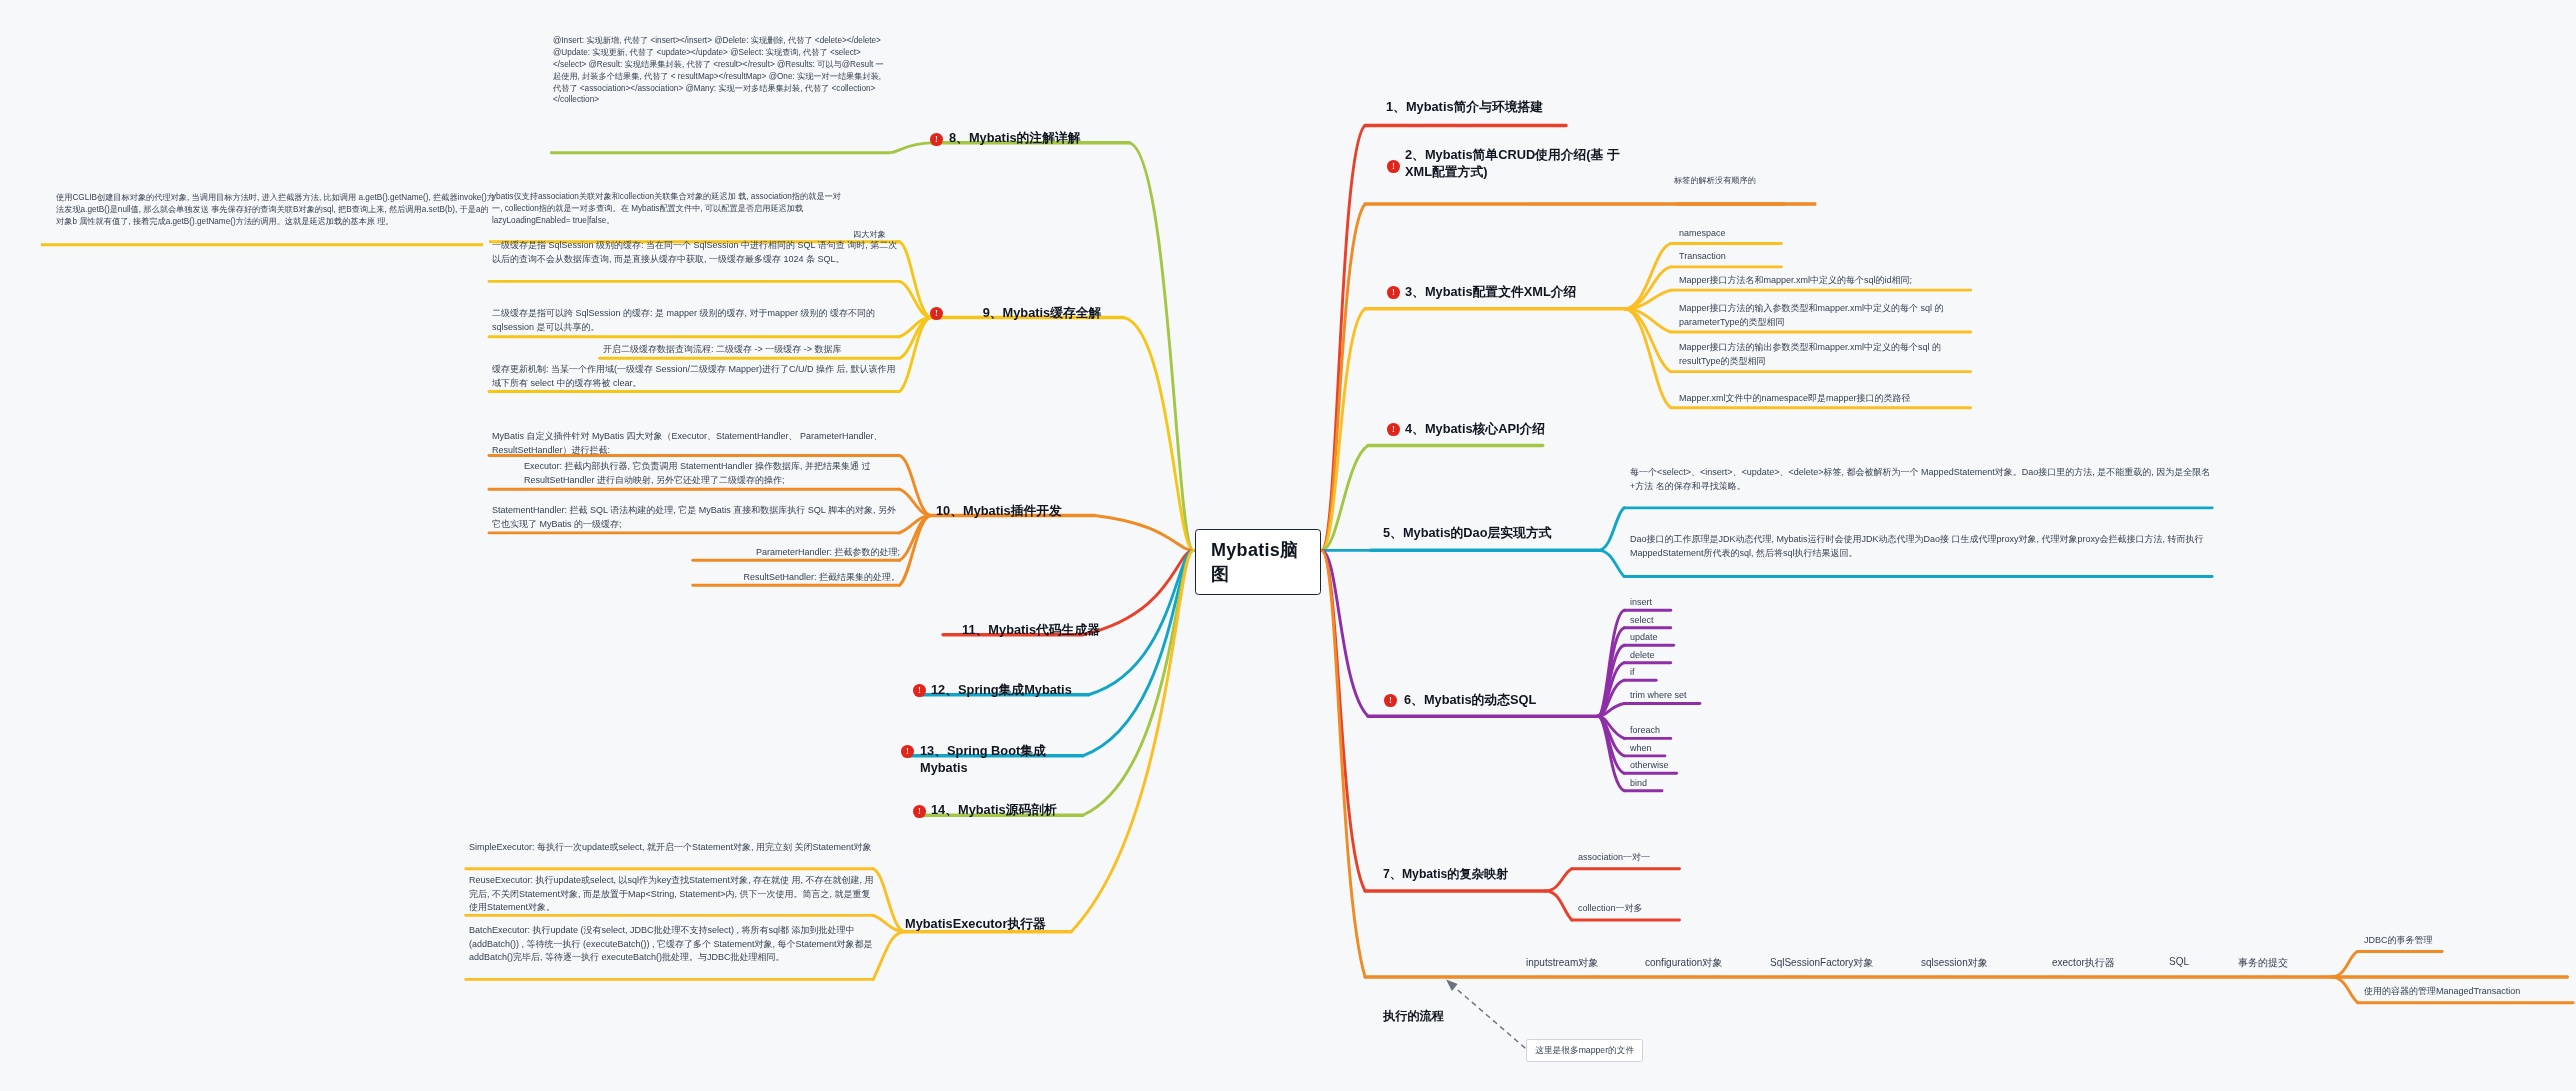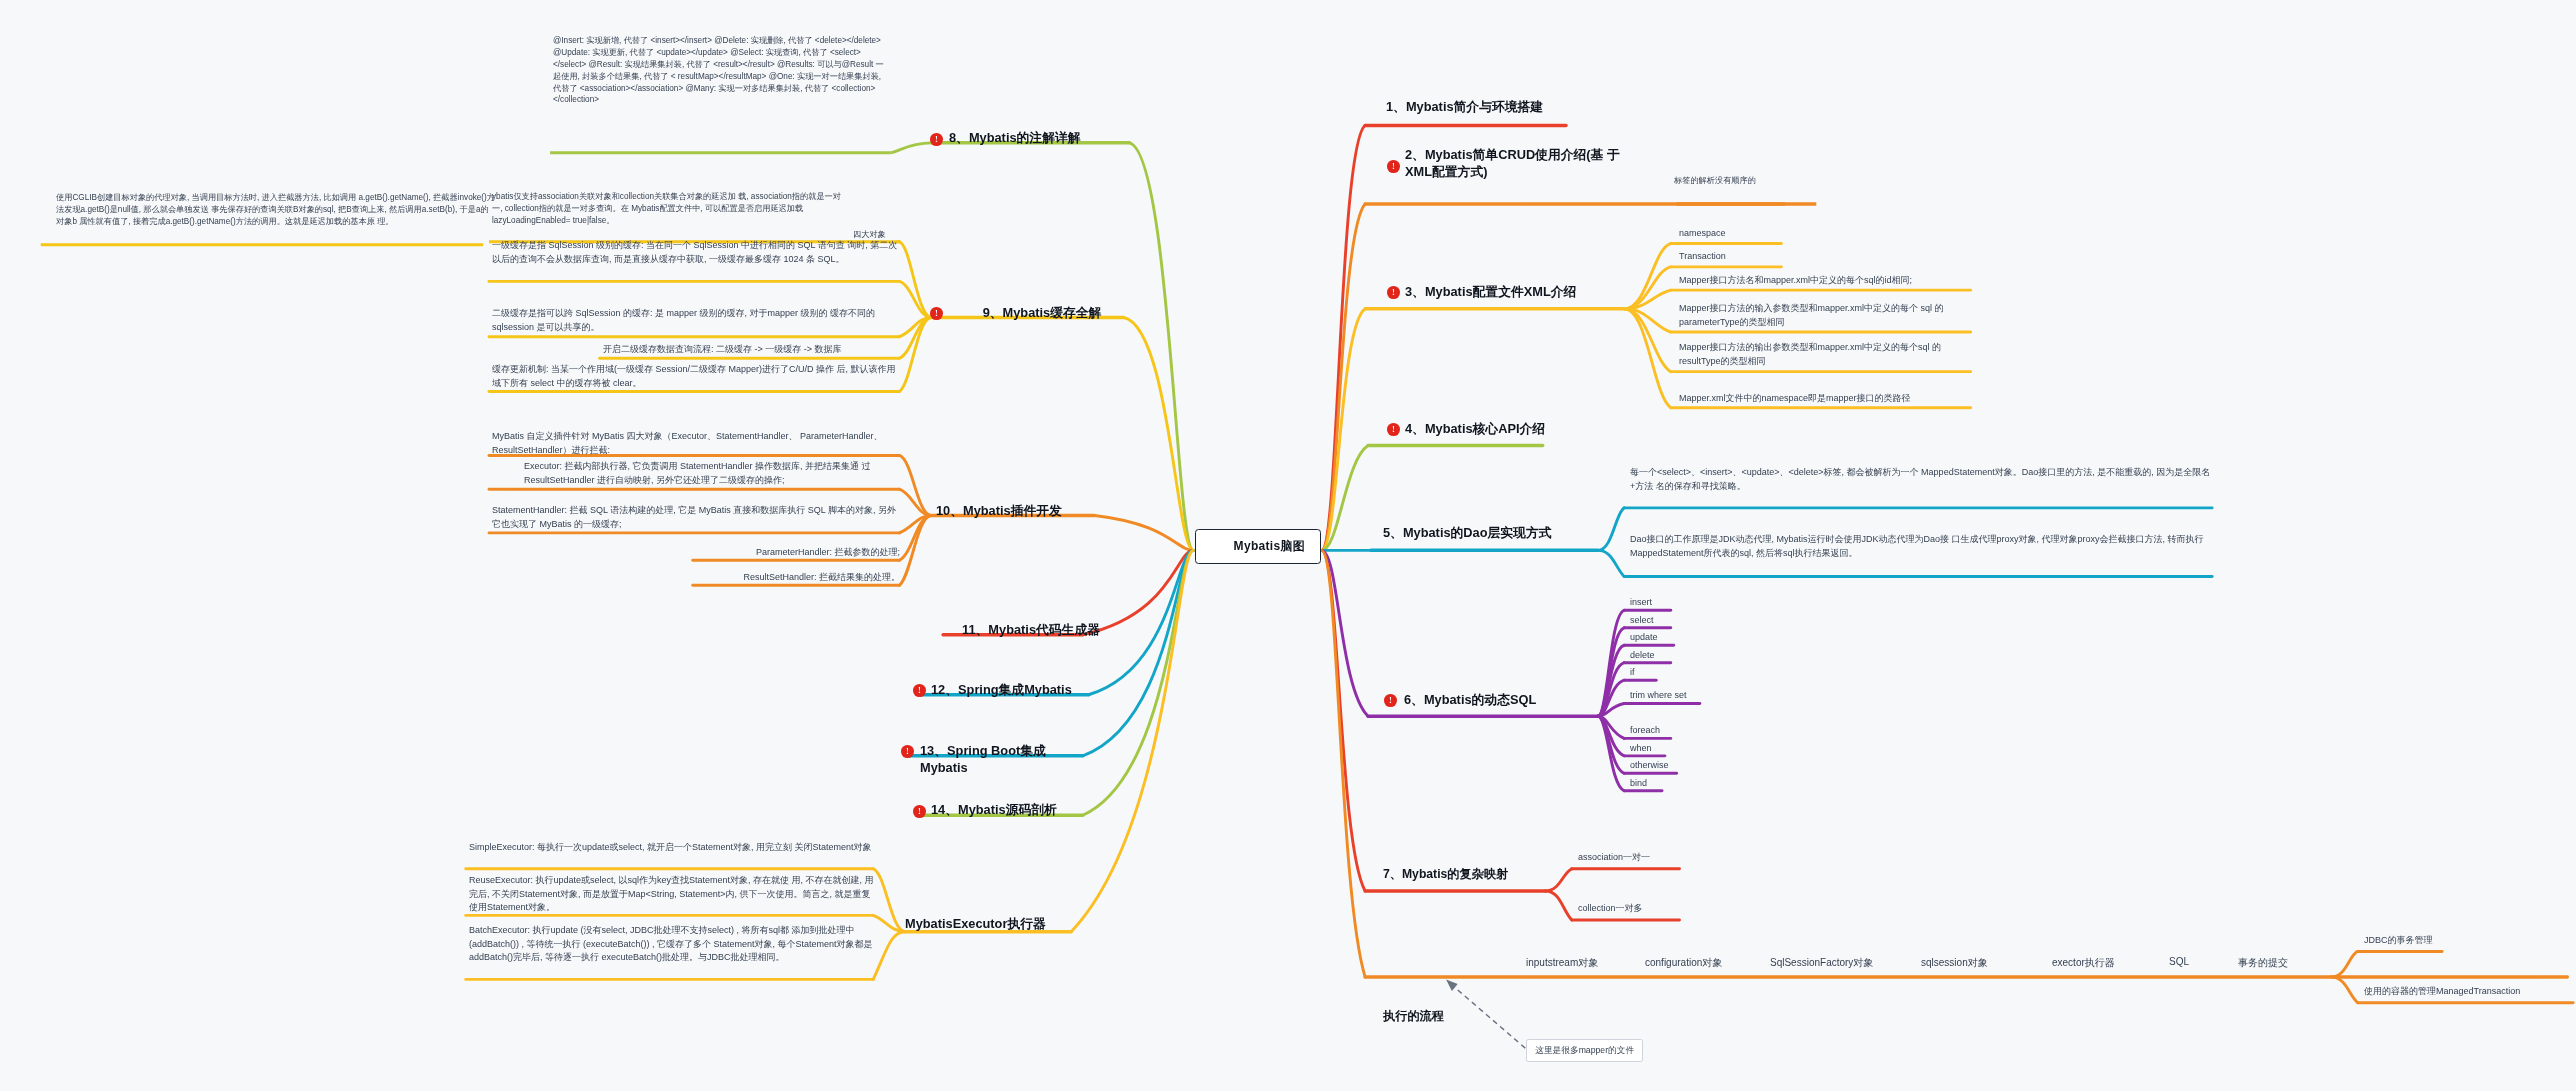--- a/index.html
+++ b/index.html
@@ -19,25 +19,25 @@
 
   
   .node{position:absolute;box-sizing:border-box;}
 
   
   .root{
     border:1.7px solid #1b2430;
     background:#ffffff;
     border-radius:3.5px;
     padding:8.2px 15px;
-    font-size:12px;
+    font-size:18px;
     font-weight:bold;
     color:#10161f;
     letter-spacing:0.3px;
-    text-align:right;
+    text-align:left;
   }
 
   
   .main{
     font-size:12.8px;
     font-weight:bold;
     color:#10161f;
     padding-bottom:3.5px;
     line-height:1.35;
   }

